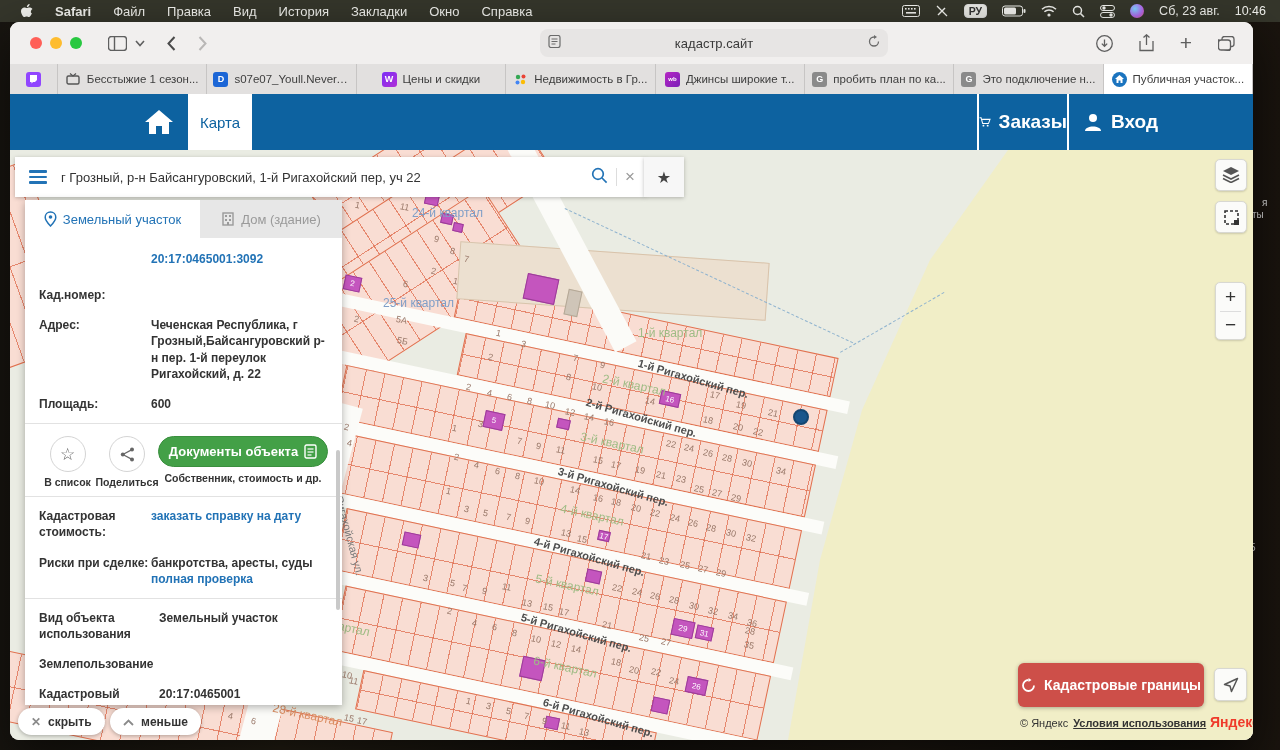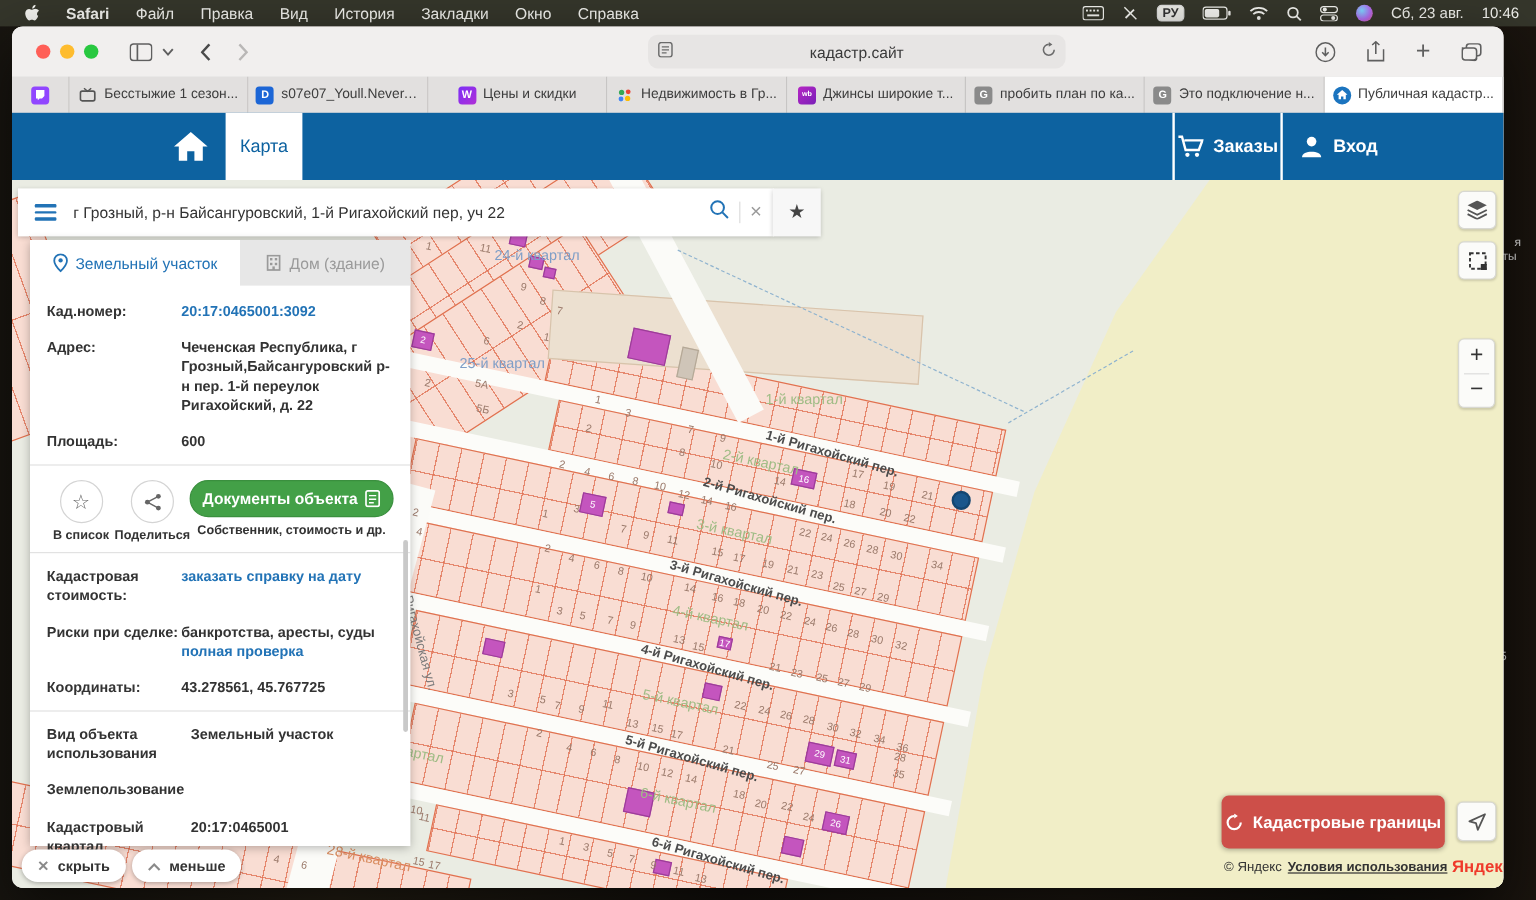--- a/index.html
+++ b/index.html
@@ -35,21 +35,21 @@
   .tab.pinned { flex:0 0 48px; }
   .tab.active { background:#ffffff; }
   .fav { width:15px; height:15px; border-radius:3px; flex:0 0 15px; display:flex; align-items:center; justify-content:center;
     font-size:9px; font-weight:bold; color:#fff; }
   
   #siteheader { position:absolute; left:0; top:72px; width:100%; height:56px; background:#0d62a0; }
   #home-btn { position:absolute; left:120px; top:0; width:58px; height:56px; display:flex; align-items:center; justify-content:center; }
   #map-tab { position:absolute; left:178px; top:0; width:64px; height:56px; background:#ffffff; color:#0d62a0;
     font-size:15px; display:flex; align-items:center; justify-content:center; }
   .hdr-sec { position:absolute; top:0; height:56px; display:flex; align-items:center; justify-content:center; gap:8px;
-    color:#fff; font-size:15px; font-weight:bold; border-left:2px solid #fff; }
+    color:#fff; font-size:19px; font-weight:bold; border-left:2px solid #fff; }
   #orders-btn { left:967px; width:90px; }
   #login-btn { left:1057px; width:100px; justify-content:flex-start; padding-left:14px; }
   
   #map { position:absolute; left:0; top:128px; width:1243px; height:590px; background:#eaece3; overflow:hidden; }
   #yellow { position:absolute; left:0; top:0; width:1243px; height:590px; background:#f1eec7;
     clip-path:polygon(998px 0px,1243px 0px,1243px 590px,778px 590px,810px 410px,852px 260px,920px 110px); }
   .strip, .pblock { background:
       repeating-linear-gradient(90deg, rgba(223,106,75,.75) 0 1px, transparent 1px 19px),
       linear-gradient(to bottom, transparent calc(50% - .5px), rgba(223,106,75,.75) calc(50% - .5px) calc(50% + .5px), transparent calc(50% + .5px)),
       #f9ddd3;
@@ -320,21 +320,21 @@
       <div class="tab">
         <span class="fav" style="background: rgb(138, 138, 138);">G</span>
         <span style="overflow: hidden; text-overflow: ellipsis;">Это подключение н...</span>
       </div>
       <div class="tab active">
         <span class="fav" style="background: rgb(27, 116, 191); border-radius: 50%;">
           <svg width="9" height="8" viewBox="0 0 9 8">
             <path d="M4.5 0 L9 4 L7.5 4 L7.5 8 L5.5 8 L5.5 5.5 L3.5 5.5 L3.5 8 L1.5 8 L1.5 4 L0 4 Z" fill="#fff"></path>
           </svg>
         </span>
-        <span style="overflow: hidden; text-overflow: ellipsis;">Публичная кадастр...</span>
+        <span style="overflow: hidden; text-overflow: ellipsis;">Публичная участок...</span>
       </div>
     </div>
 
   <div id="siteheader">
     <div id="home-btn">
       <svg width="30" height="26" viewBox="0 0 30 26">
           <path d="M15 1 L29 13 L25 13 L25 25 L18 25 L18 17 L12 17 L12 25 L5 25 L5 13 L1 13 Z" fill="#ffffff"></path>
         </svg>
     </div>
     <div id="map-tab">Карта</div>
@@ -604,21 +604,21 @@
                 <rect x="8" y="7" width="2" height="2"></rect>
                 <rect x="6" y="10" width="2" height="3"></rect>
               </g>
             </svg>
           <span>Дом (здание)</span>
         </div>
       </div>
       <div id="panel-body">
         <div id="rows1">
             <div class="prow">
-              <div class="lbl" style="flex: 0 0 112px;">Кад.номер:</div>
+              <div class="lbl" style="flex: 0 0 112px; margin-top: 36px;">Кад.номер:</div>
               <div class="val"><span class="link">20:17:0465001:3092</span></div>
             </div>
             <div class="prow">
               <div class="lbl" style="flex: 0 0 112px;">Адрес:</div>
               <div class="val"><span>Чеченская Республика, г Грозный,Байсангуровский р-н пер. 1-й переулок Ригахойский, д. 22</span></div>
             </div>
             <div class="prow">
               <div class="lbl" style="flex: 0 0 112px;">Площадь:</div>
               <div class="val"><span>600</span></div>
             </div>
@@ -656,24 +656,20 @@
         <div class="pdivider"></div>
         <div id="rows2">
             <div class="prow">
               <div class="lbl" style="flex: 0 0 112px;">Кадастровая стоимость:</div>
               <div class="val"><span class="link">заказать справку на дату</span></div>
             </div>
             <div class="prow">
               <div class="lbl" style="flex: 0 0 112px;">Риски при сделке:</div>
               <div class="val"><span>банкротства, аресты, суды</span><br><span class="link">полная проверка</span></div>
             </div>
-            <div class="prow">
-              <div class="lbl" style="flex: 0 0 112px;">Координаты:</div>
-              <div class="val"><span>43.278561, 45.767725</span></div>
-            </div>
           </div>
         <div class="pdivider"></div>
         <div id="rows3">
             <div class="prow">
               <div class="lbl" style="flex: 0 0 120px;">Вид объекта использования</div>
               <div class="val"><span>Земельный участок</span></div>
             </div>
             <div class="prow">
               <div class="val"><span>Землепользование</span></div>
             </div>

